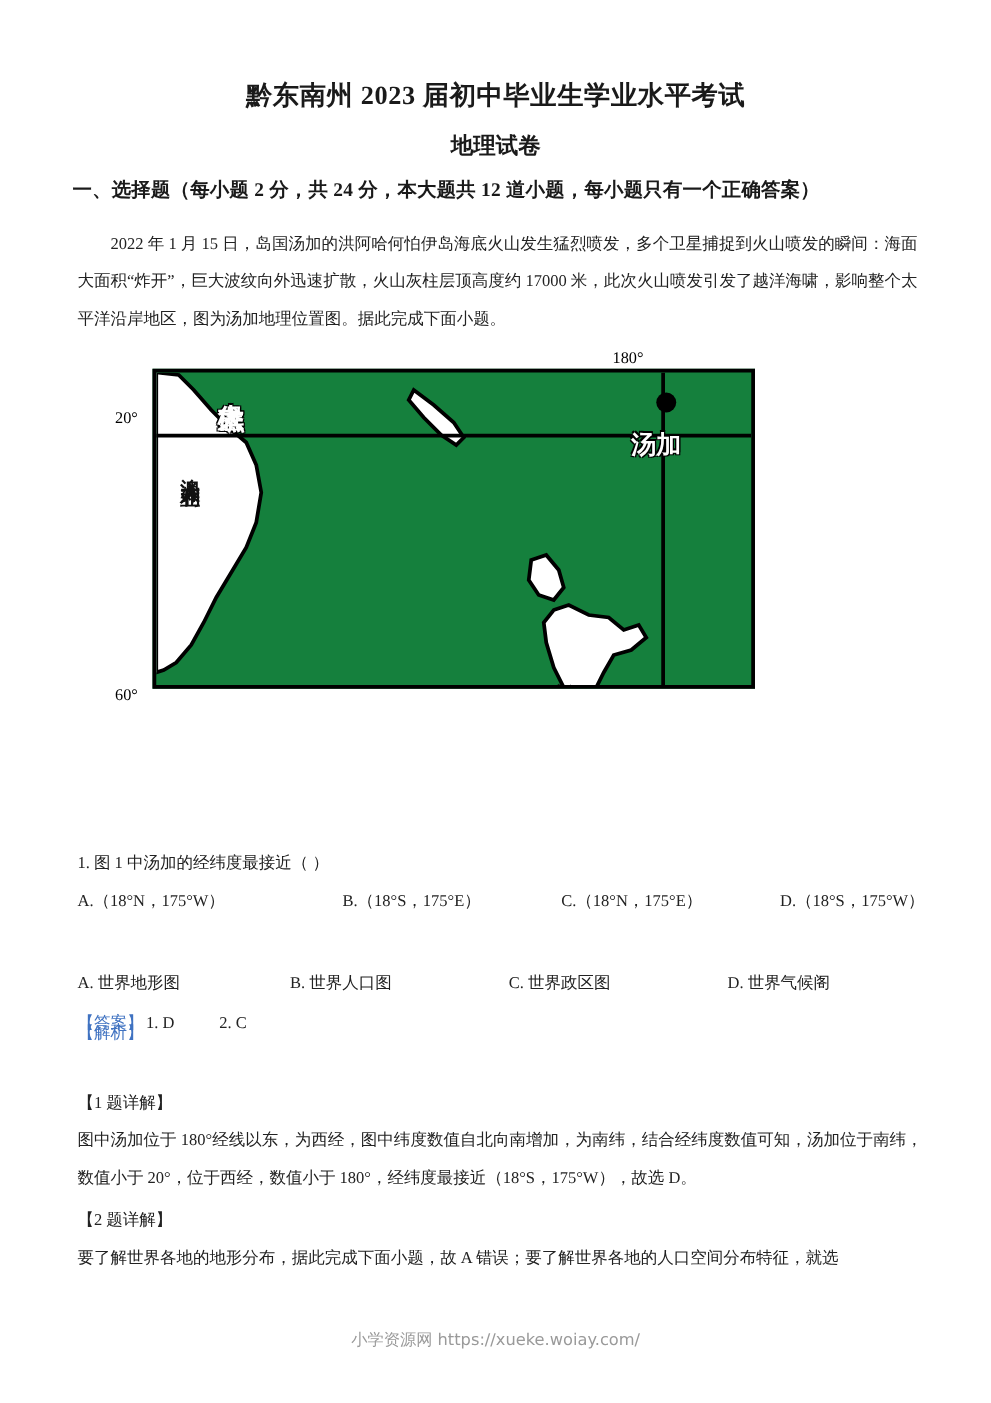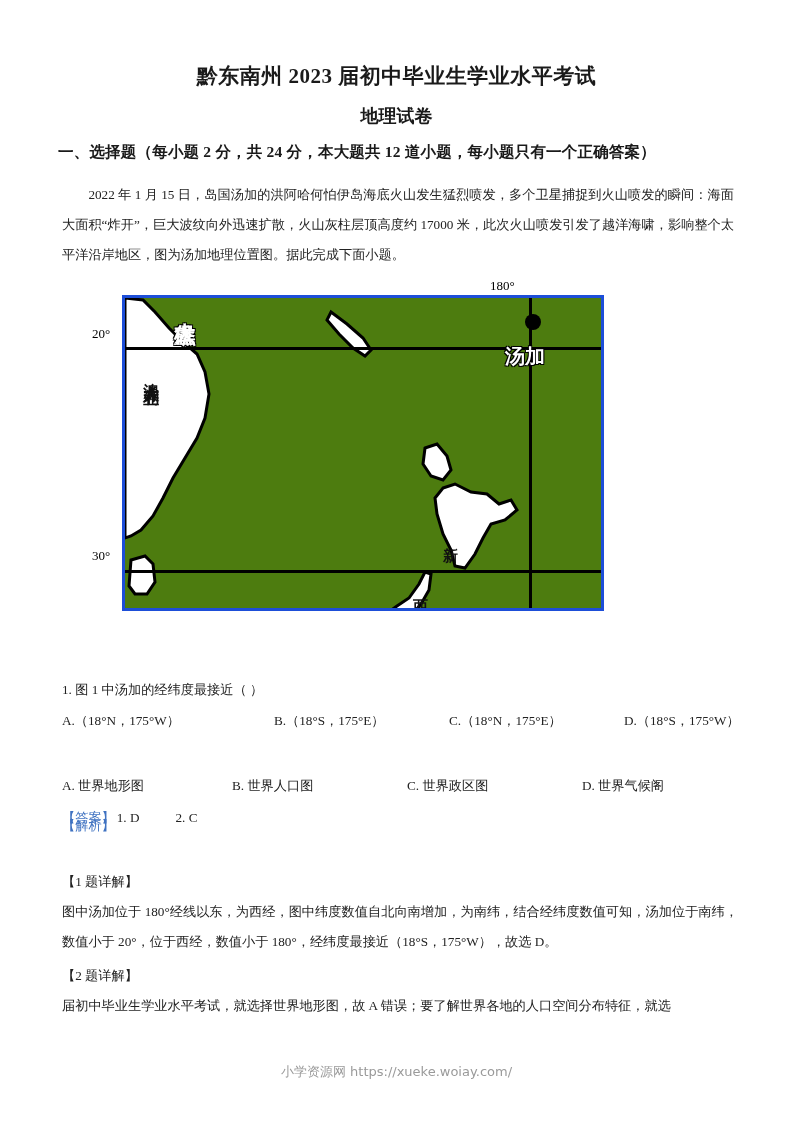--- a/index.html
+++ b/index.html
@@ -66,23 +66,23 @@
   .map-wrap {
     position: absolute;
     left: 92px; top: 278px;
     width: 530px;
     height: 360px;
   }
   .map-frame {
     position: absolute;
     left: 30px; top: 17px;
     width: 482px;
-    height: 316px;
-    border: 3px solid #1d4ed8;
-    background: #4d7c0f;
+    height: 256px;
+    border: 3px solid #000000;
+    background: #15803d;
     box-sizing: border-box;
     overflow: hidden;
   }
   .lat-line {
     position: absolute;
     left: 0;
     width: 100%;
     height: 3px;
     background: #000;
   }
@@ -220,21 +220,21 @@
 
   <div class="doc-title">黔东南州 2023 届初中毕业生学业水平考试</div>
   <div class="doc-subtitle">地理试卷</div>
   <div class="section-heading">一、选择题（每小题 2 分，共 24 分，本大题共 12 道小题，每小题只有一个正确答案）</div>
 
   <div class="intro">2022 年 1 月 15 日，岛国汤加的洪阿哈何怕伊岛海底火山发生猛烈喷发，多个卫星捕捉到火山喷发的瞬间：海面大面积“炸开”，巨大波纹向外迅速扩散，火山灰柱层顶高度约 17000 米，此次火山喷发引发了越洋海啸，影响整个太平洋沿岸地区，图为汤加地理位置图。据此完成下面小题。</div>
 
   <div class="map-wrap">
 
     <div class="axis-label lbl-20">20°</div>
-    <div class="axis-label lbl-40">30°</div>
+    <div class="axis-label lbl-40">60°</div>
     <div class="axis-label lbl-180">180°</div>
 
     <div class="map-frame">
 
       <svg width="476" height="330" viewBox="0 0 476 330" style="position:absolute;left:0;top:0;">
 
         <path d="M0,0 L18,2 L30,14 L44,30 L58,44 L72,56 L80,74 L84,96 L80,120 L72,140 L60,160 L48,180 L38,200 L28,218 L16,232 L6,238 L0,240 Z" fill="#ffffff" stroke="#000000" stroke-width="3"></path>
 
         <path d="M6,262 L20,258 L28,266 L30,284 L22,296 L10,296 L4,288 Z" fill="#ffffff" stroke="#000000" stroke-width="3"></path>
 
@@ -281,17 +281,17 @@
   <div class="ans-line ans-row">
     <span class="blue">【答案】</span><span class="ansnum">1. D</span><span class="gap"></span><span class="ansnum">2. C</span>
   </div>
 
   <div class="ans-line jiexi-row blue">【解析】</div>
 
   <div class="ans-line detail1">【1 题详解】</div>
   <div class="para p-d1">图中汤加位于 180°经线以东，为西经，图中纬度数值自北向南增加，为南纬，结合经纬度数值可知，汤加位于南纬，数值小于 20°，位于西经，数值小于 180°，经纬度最接近（18°S，175°W），故选 D。</div>
 
   <div class="ans-line detail2">【2 题详解】</div>
-  <div class="para p-d2">届初中毕业生学业水平考试，就选择世界地形图，故 A 错误；要了解世界各地的人口空间分布特征，就选</div>
+  <div class="para p-d2">要了解世界各地的地形分布，据此完成下面小题，故 A 错误；要了解世界各地的人口空间分布特征，就选</div>
 
   <div class="footer">小学资源网 https://xueke.woiay.com/</div>
 
 </div>
 
 </body></html>

